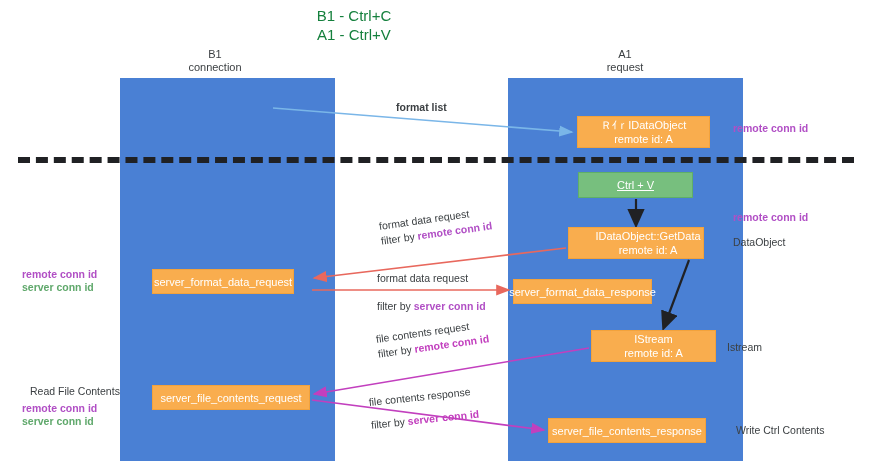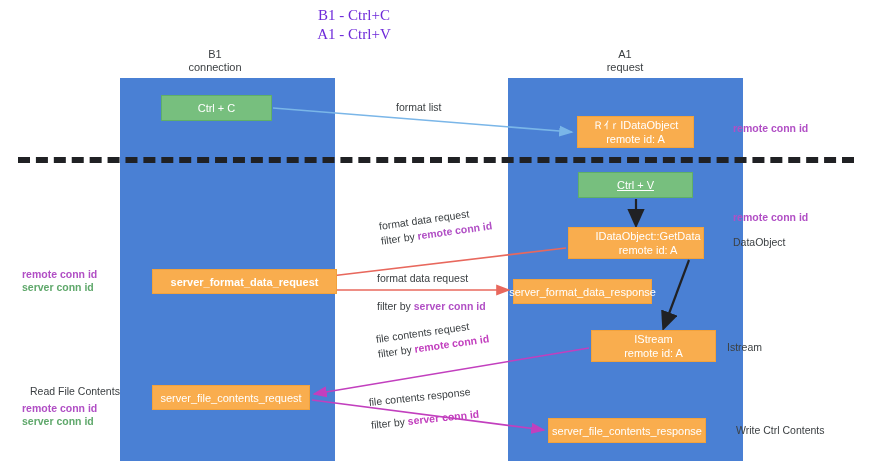--- a/index.html
+++ b/index.html
@@ -11,23 +11,22 @@
     overflow:hidden;
   }
   #stage{position:relative;width:871px;height:467px;}
   .abs{position:absolute;}
 
   
   #title{
     left:0;top:6px;width:708px;
     text-align:center;
     font-size:15px;line-height:19px;
-    color:#6d28d9;
+    color:#15803d;
     white-space:pre-line;
-    font-family:Liberation Serif, serif;
   }
 
   
   .lane-head{
     text-align:center;font-size:11px;line-height:13px;color:#3c4043;
     white-space:pre-line;
   }
   #head-b1{left:155px;top:48px;width:120px;}
   #head-a1{left:565px;top:48px;width:120px;}
 
@@ -46,24 +45,24 @@
   .node{
     box-sizing:border-box;
     display:flex;flex-direction:column;align-items:center;justify-content:center;
     color:#ffffff;font-size:11px;line-height:14px;text-align:center;
     white-space:pre-line;
   }
   .green{background:#77bf7e;border:1px solid #5faf68;}
   .orange{background:#f9ad4e;border:1px solid #f2a23c;}
 
   #n-ctrlc{left:161px;top:95px;width:111px;height:26px;}
-  #n-regido{left:577px;top:116px;width:117px;height:32px;}
+  #n-regido{left:577px;top:116px;width:133px;height:32px;}
   #n-ctrlv{left:578px;top:172px;width:115px;height:26px;text-decoration:underline;}
   #n-getdata{left:568px;top:227px;width:136px;height:32px;padding-left:24px;}
-  #n-sfdreq{left:152px;top:269px;width:185px;height:25px;font-weight:bold;}
+  #n-sfdreq{left:152px;top:269px;width:142px;height:25px;}
   #n-sfdres{left:513px;top:279px;width:139px;height:25px;}
   #n-istream{left:591px;top:330px;width:125px;height:32px;}
   #n-sfcreq{left:152px;top:385px;width:158px;height:25px;}
   #n-sfcres{left:548px;top:418px;width:158px;height:25px;}
 
   
   .side{font-size:10.5px;line-height:13px;}
   .side.purple{color:#b14fc5;font-weight:bold;}
   .side.green-t{color:#5fa86b;font-weight:bold;}
   .side.plain{color:#3c4043;}
@@ -81,21 +80,21 @@
   #a-left4{left:22px;top:415px;}
 
   
   .edge-lab{
     font-size:10.5px;line-height:15px;color:#3c4043;white-space:nowrap;
   }
   .edge-lab b{font-weight:bold;}
   .k-purple{color:#b14fc5;}
   .k-magenta{color:#c23fbe;}
 
-  #e-formatlist{left:396px;top:100px;}
+  #e-formatlist{left:396px;top:100px;font-weight:bold;}
 
   #e-fdreq{left:378px;top:219px;transform:rotate(-8deg);transform-origin:left top;}
   #e-fdres{left:377px;top:271px;transform:rotate(0deg);transform-origin:left top;}
 
   #e-fcreq{left:375px;top:332px;transform:rotate(-8deg);transform-origin:left top;}
   #e-fcres{left:368px;top:395px;transform:rotate(-6deg);transform-origin:left top;}
 
   
   #arrows{left:0;top:0;width:871px;height:467px;pointer-events:none;}
 </style>
@@ -139,21 +138,20 @@
 
     <line x1="312" y1="290" x2="509" y2="290" stroke="#e8685d" stroke-width="1.6" marker-end="url(#ah-red)"></line>
 
     <line x1="689" y1="260" x2="664" y2="327" stroke="#202124" stroke-width="2.2" marker-end="url(#ah-black)"></line>
 
     <line x1="589" y1="348" x2="314" y2="394" stroke="#c23fbe" stroke-width="1.6" marker-end="url(#ah-mag)"></line>
 
     <line x1="312" y1="400" x2="544" y2="430" stroke="#c23fbe" stroke-width="1.6" marker-end="url(#ah-mag)"></line>
   </svg>
 
-  <div class="abs node green" id="n-ctrlc">Ctrl + C</div>
   <div class="abs node orange" id="n-regido">ＲｲｒIDataObject
 remote id: A</div>
   <div class="abs node green" id="n-ctrlv">Ctrl + V</div>
   <div class="abs node orange" id="n-getdata">IDataObject::GetData
 remote id: A</div>
   <div class="abs node orange" id="n-sfdreq">server_format_data_request</div>
   <div class="abs node orange" id="n-sfdres">server_format_data_response</div>
   <div class="abs node orange" id="n-istream">IStream
 remote id: A</div>
   <div class="abs node orange" id="n-sfcres">server_file_contents_response</div>

